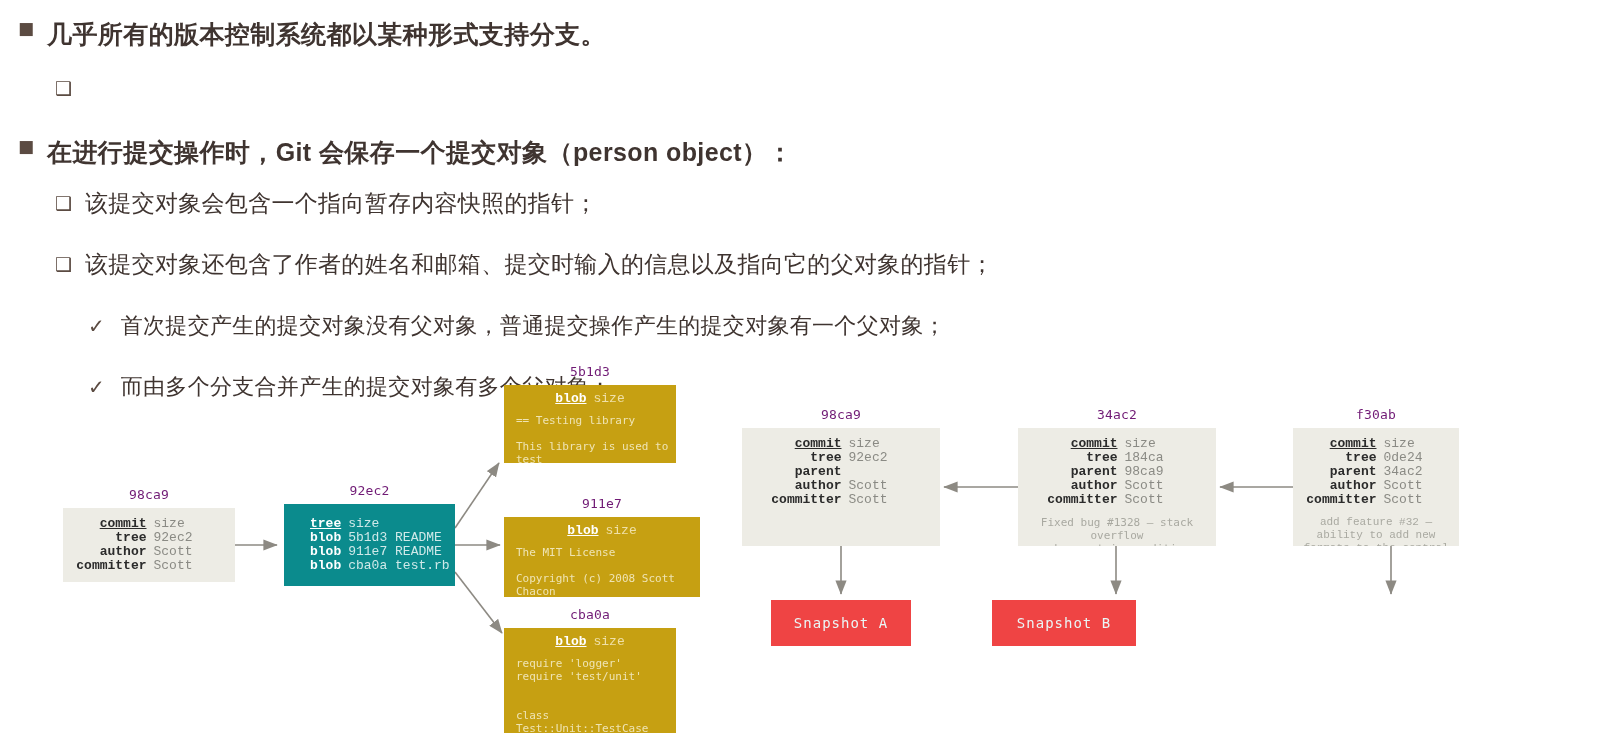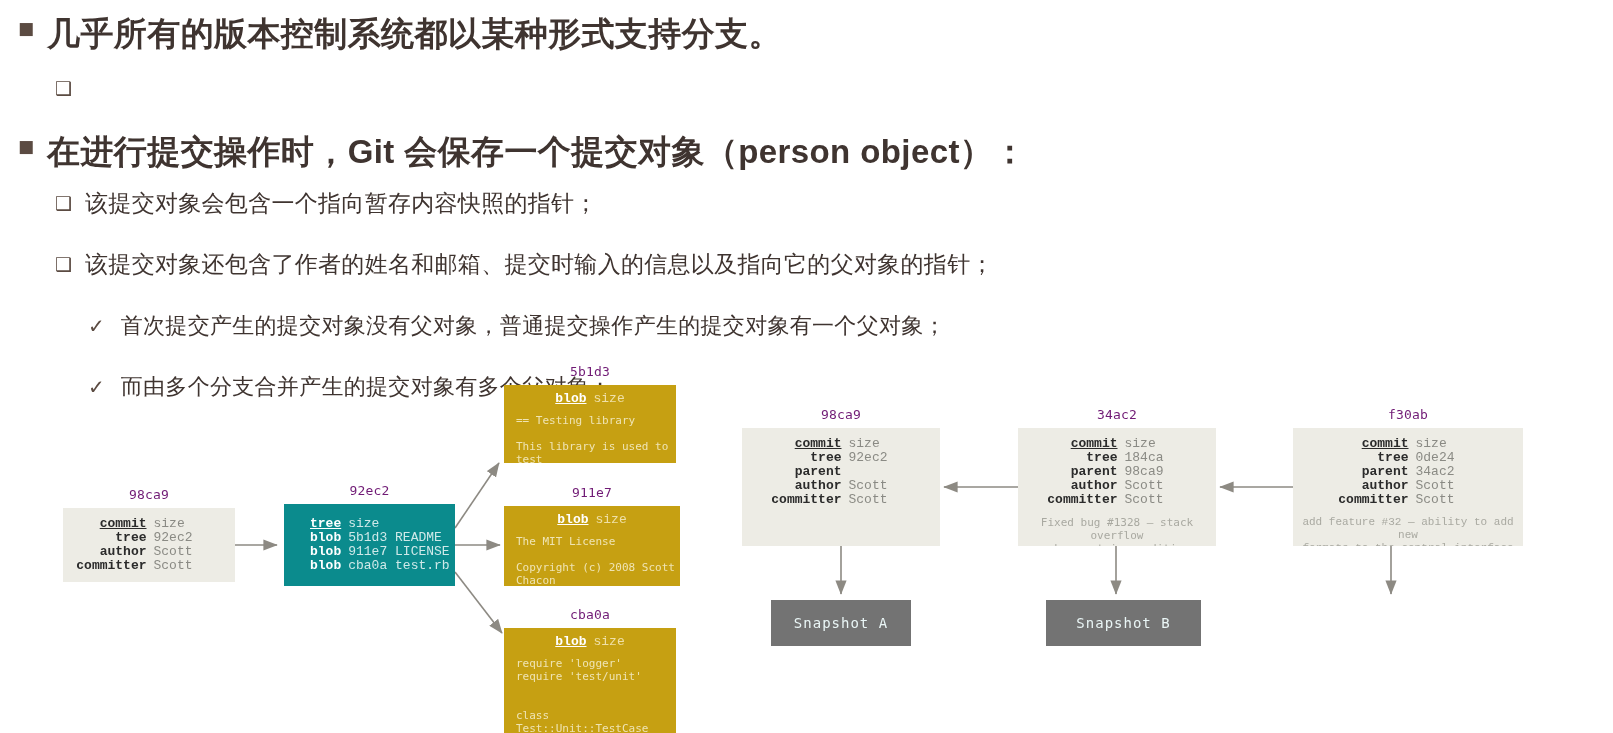--- a/index.html
+++ b/index.html
@@ -17,21 +17,21 @@
   .b-row{display:flex;align-items:flex-start;}
   .b-mark{
     flex:0 0 auto;color:#5b4b42;line-height:1;
     font-family:"DejaVu Sans",sans-serif;
   }
   .b-text{flex:0 1 auto;color:#3f3430;}
 
   
   .lvl1{margin:0 0 0 18px;height:44px;align-items:center;}
   .lvl1 .b-mark{font-size:17px;margin-right:13px;line-height:1;position:relative;top:-1px;}
-  .lvl1 .b-text{font-size:33px;font-weight:bold;letter-spacing:.4px;margin-top:10px;}
+  .lvl1 .b-text{font-size:25px;font-weight:bold;letter-spacing:.4px;margin-top:10px;}
 
   
   .lvl2{margin:0 0 0 55px;height:51px;align-items:center;}
   .lvl2 .b-mark{font-size:19px;margin-right:13px;line-height:1;}
   .lvl2 .b-text{font-size:23px;font-weight:normal;letter-spacing:.3px;}
 
   
   .lvl3{margin:0 0 0 88px;height:51px;align-items:center;}
   .lvl3 .b-mark{font-size:20px;margin-right:16px;line-height:1;color:#5b4b42;}
   .lvl3 .b-text{font-size:22px;font-weight:normal;letter-spacing:.3px;}
@@ -66,21 +66,21 @@
   .und{text-decoration:underline;}
 
   .msg{
     font-family:"DejaVu Sans Mono","Liberation Mono",monospace;
     font-size:11px;line-height:13px;text-align:center;color:#a9a9a1;
     padding:0 4px;white-space:pre-line;
   }
   .gold .msg{color:#efe4b4;text-align:left;padding-left:12px;}
 
   .snap{
-    position:absolute;box-sizing:border-box;background:#737373;
+    position:absolute;box-sizing:border-box;background:#ef4444;
     display:flex;align-items:center;justify-content:center;
     font-family:"DejaVu Sans Mono","Liberation Mono",monospace;
     font-size:14px;color:#eaf6f6;letter-spacing:1px;
   }
   svg.wires{position:absolute;left:0;top:0;width:1613px;height:733px;pointer-events:none;}
 </style>
 </head>
 <body>
 
 <div class="slide">
@@ -191,21 +191,21 @@
         <div class="kv" style="justify-content:flex-start;">
             <span class="k und">tree</span>
             <span class="v">size</span>
           </div>
         <div class="kv" style="justify-content:flex-start;">
             <span class="k">blob</span>
             <span class="v">5b1d3 README</span>
           </div>
         <div class="kv" style="justify-content:flex-start;">
             <span class="k">blob</span>
-            <span class="v">911e7 LICENSE</span>
+            <span class="v">911e7 README</span>
           </div>
         <div class="kv" style="justify-content:flex-start;">
             <span class="k">blob</span>
             <span class="v">cba0a test.rb</span>
           </div>
       </div>
     </div>
   </div>
 
   <div class="node" style="left:504px;top:385px;width:172px;height:78px;">
@@ -215,21 +215,21 @@
         <span class="k und">blob</span>
         <span class="v">size</span>
       </div>
       <div class="msg" style="margin-top:8px;">== Testing library
 
 This library is used to test
 Ruby projects.</div>
     </div>
   </div>
 
-  <div class="node" style="left:504px;top:506px;width:176px;height:80px;">
+  <div class="node" style="left:504px;top:517px;width:196px;height:80px;">
     <div class="node-cap">911e7</div>
     <div class="box gold">
       <div class="kv" style="padding-top:7px;">
         <span class="k und">blob</span>
         <span class="v">size</span>
       </div>
       <div class="msg" style="margin-top:8px;">The MIT License
 
 Copyright (c) 2008 Scott Chacon
 
@@ -304,21 +304,21 @@
         <div class="kv">
             <span class="k" style="width:80px;">committer</span>
             <span class="v" style="width:72px;">Scott</span>
           </div>
       </div>
       <div class="msg" style="margin-top:9px;">Fixed bug #1328 — stack overflow
 under certain conditions</div>
     </div>
   </div>
 
-  <div class="node" style="left:1293px;top:428px;width:230px;height:118px;">
+  <div class="node" style="left:1293px;top:428px;width:166px;height:118px;">
     <div class="node-cap">f30ab</div>
     <div class="box beige">
       <div style="padding-top:9px;">
         <div class="kv">
             <span class="k und" style="width:80px;">commit</span>
             <span class="v" style="width:72px;">size</span>
           </div>
         <div class="kv">
             <span class="k" style="width:80px;">tree</span>
             <span class="v" style="width:72px;">0de24</span>
@@ -335,15 +335,15 @@
             <span class="k" style="width:80px;">committer</span>
             <span class="v" style="width:72px;">Scott</span>
           </div>
       </div>
       <div class="msg" style="margin-top:9px;font-family:Liberation Mono, monospace;">add feature #32 — ability to add new
 formats to the central interface</div>
     </div>
   </div>
 
   <div class="snap" style="left:771px;top:600px;width:140px;height:46px;">Snapshot A</div>
-  <div class="snap" style="left:1046px;top:600px;width:155px;height:46px;">Snapshot B</div>
+  <div class="snap" style="left:992px;top:600px;width:144px;height:46px;">Snapshot B</div>
 
 </div>
 
 </body></html>

